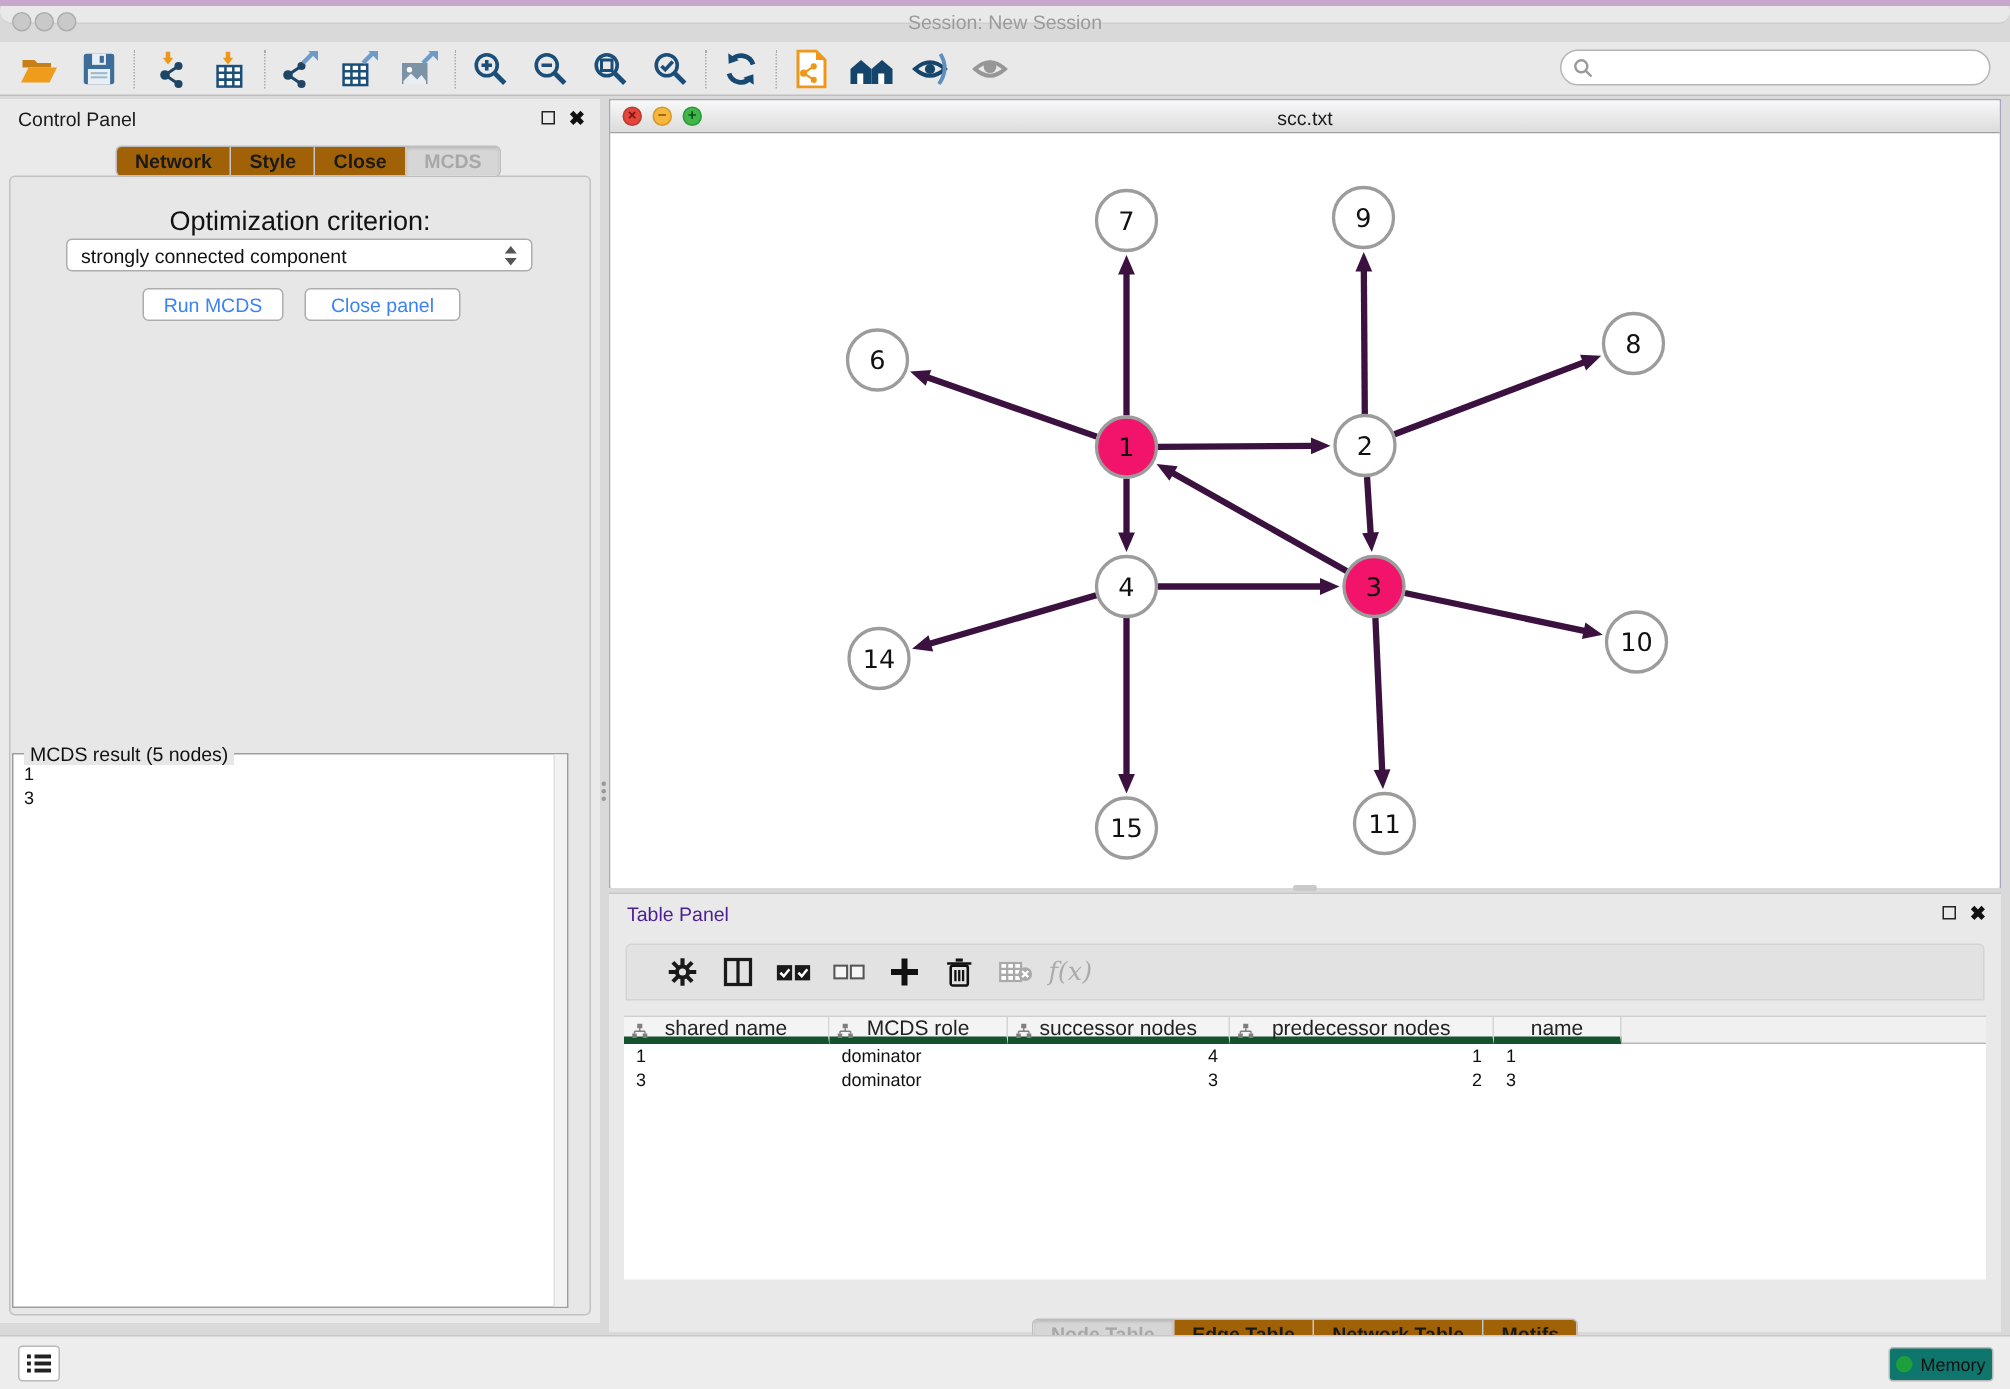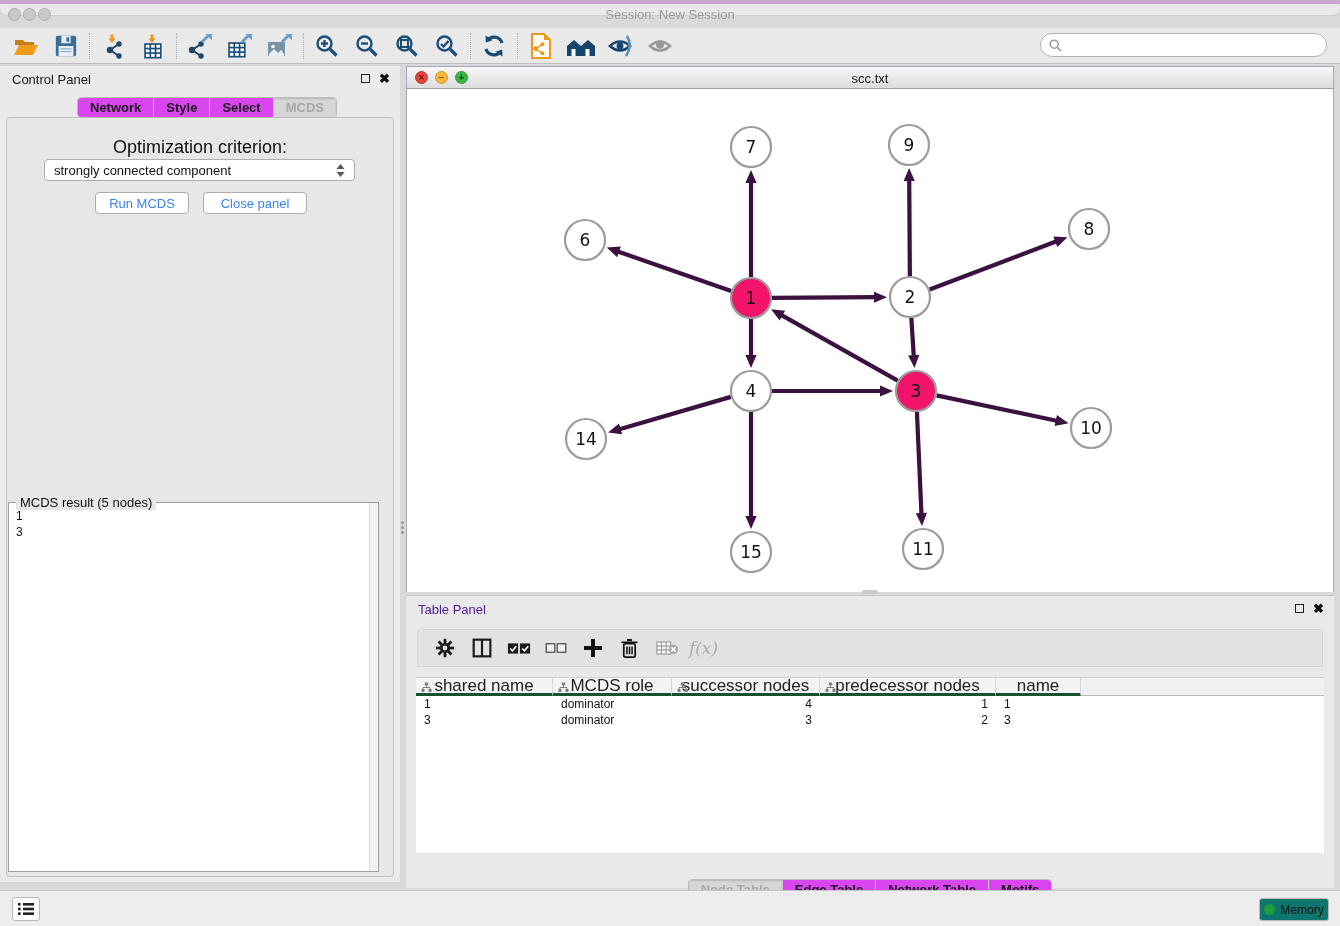--- a/index.html
+++ b/index.html
@@ -24,21 +24,21 @@
   
   .control-panel { position:absolute; top:66px; left:0; width:400px; height:816px; background:#EAEAEA; }
   .panel-head { position:absolute; top:0; left:0; width:100%; height:28px; }
   .panel-title { position:absolute; left:12px; top:6px; font-size:13px; color:#1A1A1A; }
   .win-float { position:absolute; top:8px; width:9px; height:9px; border:1.5px solid #222; background:transparent; }
   .win-close { position:absolute; top:6px; font-size:13px; font-weight:bold; color:#111; line-height:13px; }
   .cp-float { right:30px; } .cp-close { right:10px; }
   .cp-frame { position:absolute; left:6px; top:51px; width:388px; height:760px; background:#E7E7E7; border:1px solid #C2C2C2; border-radius:4px; }
   .tabbar { position:absolute; display:flex; height:21px; border:1px solid #BDBDBD; border-radius:4px; overflow:hidden; background:#fff; }
   .cp-tabs { top:31px; left:77px; }
-  .tab { padding:0 12px; font-size:13px; font-weight:600; color:#1A1A1A; background:#d946ef; display:flex; align-items:center; border-right:1px solid #C6C6C6; white-space:nowrap; }
+  .tab { padding:0 12px; font-size:13px; font-weight:600; color:#1A1A1A; background:#a16207; display:flex; align-items:center; border-right:1px solid #C6C6C6; white-space:nowrap; }
   .tab:last-child { border-right:none; }
   .tab.active { background:#D6D6D6; color:#A8A8A8; box-shadow:inset 0 1px 2px rgba(0,0,0,.15); }
   .opt-label { position:absolute; top:71px; left:0; width:100%; text-align:center; font-size:18px; color:#111; }
   .criterion { position:absolute; top:93px; left:44px; width:311px; height:22px; background:#fff; border:1px solid #ADADAD; border-radius:4px; font-size:13px; color:#111; display:flex; align-items:center; padding:0 9px; }
   .criterion .chev { margin-left:auto; display:flex; flex-direction:column; gap:1px; }
   .cp-btn { position:absolute; top:126px; height:22px; background:#fff; border:1px solid #ADADAD; border-radius:4px; font-size:13px; color:#3b82f6; display:flex; align-items:center; justify-content:center; }
   .btn-run { left:95px; width:94px; }
   .btn-close { left:203px; width:104px; }
   .result-box { position:absolute; left:8px; top:436px; width:371px; height:370px; background:#fff; border:1px solid #9E9E9E; }
   .result-legend { position:absolute; top:-8px; left:7px; background:#E7E7E7; padding:0 4px; font-size:13px; color:#111; }
@@ -55,25 +55,25 @@
   .net-title { position:absolute; top:4px; left:0; width:100%; text-align:center; font-size:13px; color:#1A1A1A; }
   .net-canvas { position:absolute; top:22px; left:0; width:926px; height:503px; background:#fff; }
   .h-splitter { position:absolute; left:455px; bottom:-3px; width:16px; height:4px; background:#C9C9C9; border-radius:2px; }
   .v-splitter { position:absolute; left:400px; top:450px; width:5px; height:22px; display:flex; flex-direction:column; gap:2px; align-items:center; justify-content:center; }
   .v-splitter i { width:3px; height:3px; background:#9A9A9A; border-radius:50%; }
 
   
   .table-panel { position:absolute; left:406px; top:595px; width:928px; height:293px; background:#E9E9E9; border-top:1px solid #C6C6C6; }
   .tp-title { position:absolute; left:12px; top:6px; font-size:13px; color:#4c1d95; }
   .tp-float { right:30px; } .tp-close { right:10px; }
-  .tp-toolbar { position:absolute; left:11px; top:33px; width:906px; height:38px; background:#E2E2E2; border:1px solid #D4D4D4; border-radius:4px 4px 0 0; display:flex; align-items:center; padding-left:8px; }
+  .tp-toolbar { position:absolute; left:11px; top:33px; width:906px; height:38px; background:#E2E2E2; border:1px solid #D4D4D4; border-radius:4px 4px 0 0; display:flex; align-items:center; padding-left:18px; }
   .ttbtn { width:37px; height:30px; display:flex; align-items:center; justify-content:center; }
   .fx { font-family:"DejaVu Serif",serif; font-style:italic; font-size:17px; color:#ABABAB; }
   .tbl-head { position:absolute; left:10px; top:81px; height:19px; display:flex; background:#F4F4F4; border-top:1px solid #CFCFCF; }
-  .hcell { position:relative; height:19px; border-right:1px solid #D4D4D4; border-bottom:4px solid #14532d; background:#F4F4F4; display:flex; align-items:center; justify-content:center; font-size:17px; color:#222; }
+  .hcell { position:relative; height:19px; border-right:1px solid #D4D4D4; border-bottom:6px solid #14532d; background:#F4F4F4; display:flex; align-items:center; justify-content:center; font-size:14px; color:#222; }
   .hcell svg { position:absolute; left:5px; top:4px; }
   .hfill { height:19px; background:#F0F0F0; border-bottom:2px solid #B9B9B9; }
   .tbl-body { position:absolute; left:10px; top:100px; width:908px; height:157px; background:#fff; }
   .trow { display:flex; height:16px; }
   .tcell { font-size:12px; color:#111; line-height:16px; padding:0 8px; white-space:nowrap; overflow:hidden; }
   .tabs-center { position:absolute; left:0; width:100%; bottom:9px; display:flex; justify-content:center; }
 
   
   .statusbar { position:absolute; left:0; top:890px; width:1340px; height:36px; background:#EDEDED; border-top:1px solid #C8C8C8; }
   .list-btn { position:absolute; left:12px; top:6px; width:28px; height:24px; background:#fff; border:1px solid #B8B8B8; border-radius:3px; display:flex; align-items:center; justify-content:center; }
@@ -283,21 +283,21 @@
   <div class="control-panel">
     <div class="panel-head">
       <span class="panel-title">Control Panel</span>
       <span class="win-float cp-float"></span>
       <span class="win-close cp-close">✖</span>
     </div>
     <div class="cp-frame"></div>
     <div class="tabbar cp-tabs" id="control-tabs">
         <div class="tab">Network</div>
         <div class="tab">Style</div>
-        <div class="tab">Select</div>
+        <div class="tab">Close</div>
         <div class="tab active">MCDS</div>
       </div>
     <div class="opt-label">Optimization criterion:</div>
     <div class="criterion">
       <span>strongly connected component</span>
       <span class="chev">
         <svg width="9" height="6" viewBox="0 0 9 6">
             <path d="M4.5 0 L8.5 5 H0.5 Z" fill="#555"></path>
           </svg>
         <svg width="9" height="6" viewBox="0 0 9 6">

